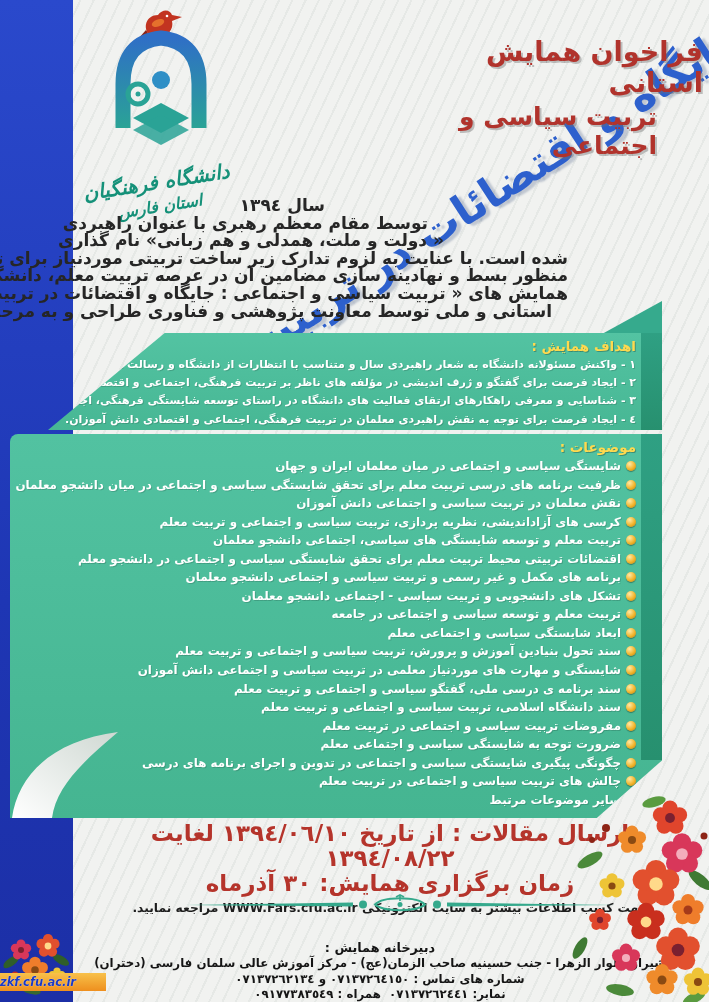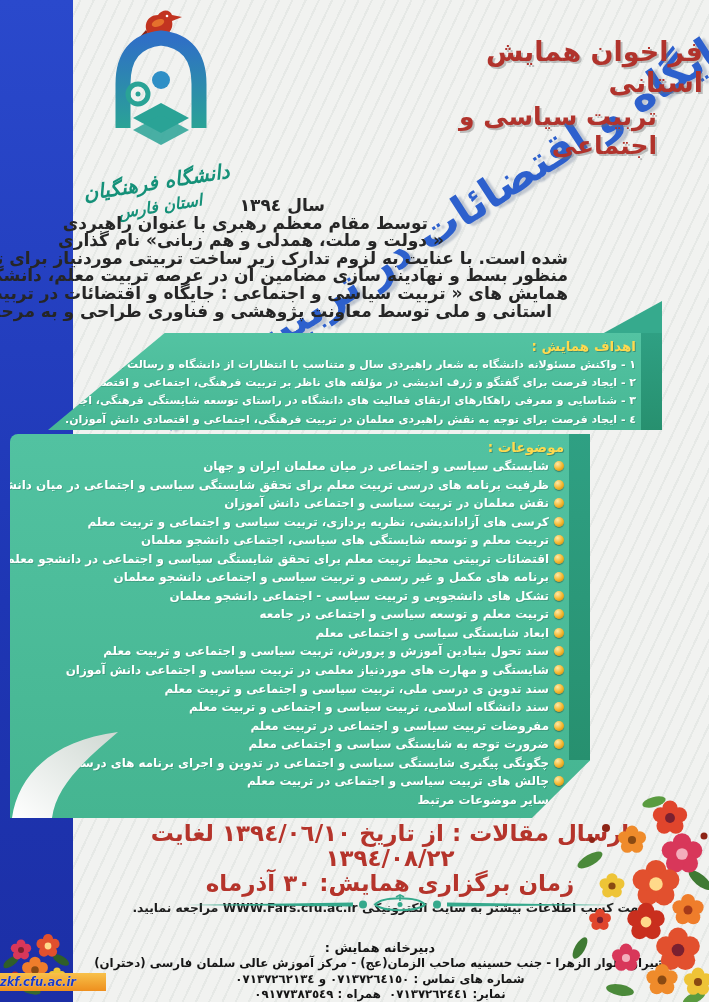--- a/index.html
+++ b/index.html
@@ -49,21 +49,21 @@
     clip-path:polygon(19% 0,100% 0,100% 100%,0 100%);z-index:5;}
   .goals::after{content:'';position:absolute;right:0;top:0;bottom:0;width:21px;
     background:linear-gradient(180deg,#2fa083,#27906f);}
   .goals-inner{position:relative;padding:4px 26px 0 8px;direction:rtl;text-align:right;z-index:2;}
   .panel-heading{color:#ffd94e;font-size:13.5px;font-weight:bold;line-height:19px;
     text-shadow:1px 1px 0 rgba(0,0,0,.25);}
   .goal-item{color:#fff;font-weight:bold;font-size:11px;line-height:18.2px;white-space:nowrap;letter-spacing:-.2px;
     text-shadow:1px 1px 0 rgba(0,0,0,.15);}
   .goals-wedge{position:absolute;left:602px;top:301px;width:60px;height:33px;background:#36aa8d;
     clip-path:polygon(0 100%,100% 0,100% 100%);z-index:4;}
-  .topics{position:absolute;left:10px;top:434px;width:580px;height:384px;
+  .topics{position:absolute;left:10px;top:434px;width:652px;height:384px;
     background:linear-gradient(180deg,#52c2a1,#45b591);
     clip-path:polygon(0 0,100% 0,100% 85%,90% 100%,0 100%);
     border-radius:8px 0 0 0;z-index:3;}
   .topics::after{content:'';position:absolute;right:0;top:0;height:85%;width:21px;
     background:linear-gradient(180deg,#2fa083,#27906f);}
   .topics-inner{position:relative;padding:4px 26px 0 4px;direction:rtl;text-align:right;z-index:3;}
   .topic-item{color:#fff;font-weight:bold;font-size:11.9px;line-height:18.55px;white-space:nowrap;letter-spacing:-.2px;
     text-shadow:1px 1px 0 rgba(0,0,0,.15);}
   .bullet{display:inline-block;width:10px;height:10px;border-radius:50%;margin-left:5px;vertical-align:-1px;
     background:radial-gradient(circle at 35% 30%,#ffeaa9,#f2b42b 55%,#b87a10);
@@ -218,21 +218,21 @@
           <div class="topic-item"><span class="bullet"></span><span>نقش معلمان در تربیت سیاسی و اجتماعی دانش آموزان</span></div>
           <div class="topic-item"><span class="bullet"></span><span>کرسی های آزاداندیشی، نظریه پردازی، تربیت سیاسی و اجتماعی و تربیت معلم</span></div>
           <div class="topic-item"><span class="bullet"></span><span>تربیت معلم و توسعه شایستگی های سیاسی، اجتماعی دانشجو معلمان</span></div>
           <div class="topic-item"><span class="bullet"></span><span>اقتضائات تربیتی محیط تربیت معلم برای تحقق شایستگی سیاسی و اجتماعی در دانشجو معلم</span></div>
           <div class="topic-item"><span class="bullet"></span><span>برنامه های مکمل و غیر رسمی و تربیت سیاسی و اجتماعی دانشجو معلمان</span></div>
           <div class="topic-item"><span class="bullet"></span><span>تشکل های دانشجویی و تربیت سیاسی - اجتماعی دانشجو معلمان</span></div>
           <div class="topic-item"><span class="bullet"></span><span>تربیت معلم و توسعه سیاسی و اجتماعی در جامعه</span></div>
           <div class="topic-item"><span class="bullet"></span><span>ابعاد شایستگی سیاسی و اجتماعی معلم</span></div>
           <div class="topic-item"><span class="bullet"></span><span>سند تحول بنیادین آموزش و پرورش، تربیت سیاسی و اجتماعی و تربیت معلم</span></div>
           <div class="topic-item"><span class="bullet"></span><span>شایستگی و مهارت های موردنیاز معلمی در تربیت سیاسی و اجتماعی دانش آموزان</span></div>
-          <div class="topic-item"><span class="bullet"></span><span>سند تدوین ی درسی ملی، تربیت سیاسی و اجتماعی و تربیت معلم</span></div>
+          <div class="topic-item"><span class="bullet"></span><span>سند برنامه ی درسی ملی، گفتگو سیاسی و اجتماعی و تربیت معلم</span></div>
           <div class="topic-item"><span class="bullet"></span><span>سند دانشگاه اسلامی، تربیت سیاسی و اجتماعی و تربیت معلم</span></div>
           <div class="topic-item"><span class="bullet"></span><span>مفروضات تربیت سیاسی و اجتماعی در تربیت معلم</span></div>
           <div class="topic-item"><span class="bullet"></span><span>ضرورت توجه به شایستگی سیاسی و اجتماعی معلم</span></div>
           <div class="topic-item"><span class="bullet"></span><span>چگونگی پیگیری شایستگی سیاسی و اجتماعی در تدوین و اجرای برنامه های درسی</span></div>
           <div class="topic-item"><span class="bullet"></span><span>چالش های تربیت سیاسی و اجتماعی در تربیت معلم</span></div>
           <div class="topic-item"><span class="bullet"></span><span>سایر موضوعات مرتبط</span></div>
         </div>
     </div>
   </div>
 

